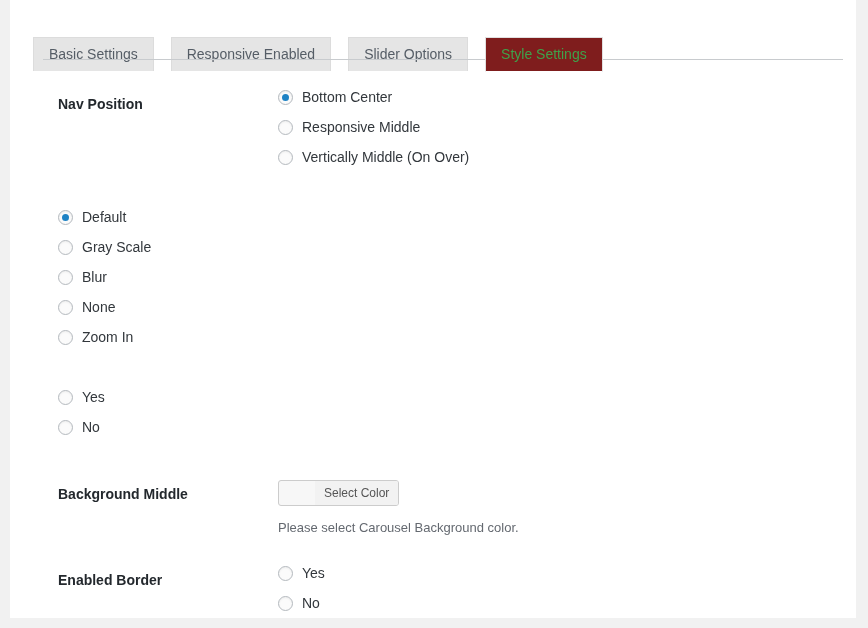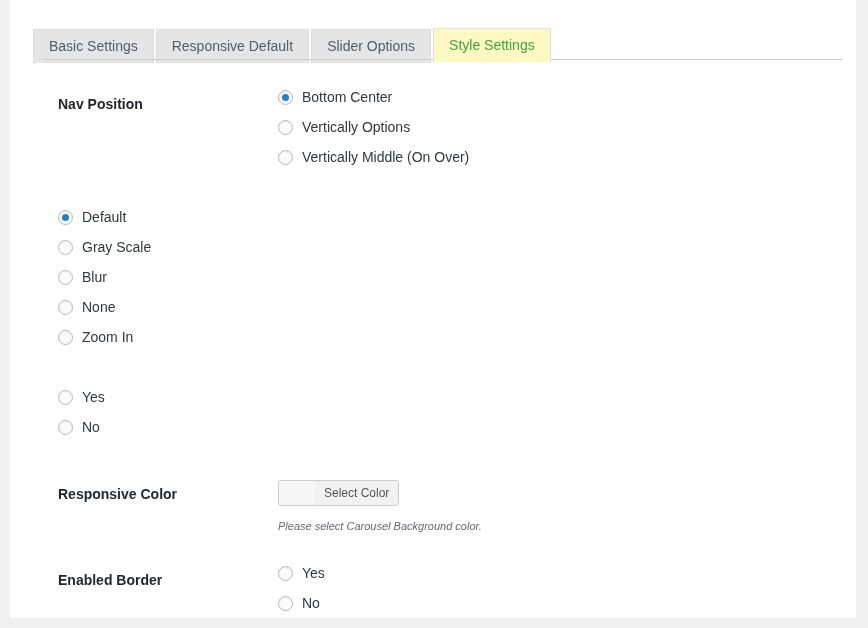--- a/index.html
+++ b/index.html
@@ -25,48 +25,48 @@
   }
 
   
   #tab-bar {
     position: absolute;
     left: 23px; top: 25px;
     width: 823px; height: 35px;
   }
   #tab-strip {
     position: absolute;
-    left: 0; top: 4px;
+    left: 0; top: 12px;
     height: 34px;
     display: flex;
-    align-items: flex-end;
+    align-items: flex-start;
+    gap: 15px;
   }
   .tab {
     background: #e5e5e5;
     border: 1px solid #dcdcdc;
     border-bottom: none;
     margin-right: 2px;
     padding: 0 15px;
     height: 34px;
     line-height: 33px;
     font-size: 14px;
     color: #555d66;
     white-space: nowrap;
     cursor: pointer;
     position: relative;
     top: 0;
   }
   .tab.active {
-    background: #fef9c3;
+    background: #7f1d1d;
     border-color: #e0e0e0;
     border-bottom: 1px solid #ffffff;
     color: #3fa14a;
     z-index: 3;
     height: 35px;
-    margin-top: 28px;
   }
   #tab-underline {
     position: absolute;
     left: 10px; top: 34px;
     width: 800px; height: 1px;
     background: #c8cbce;
     z-index: 1;
   }
 
   
@@ -152,39 +152,38 @@
   .color-picker-text {
     padding: 0 9px;
     line-height: 24px;
     font-size: 12px;
     color: #555555;
     background: #f2f2f2;
     white-space: nowrap;
   }
   .field-description {
     margin-top: 13px;
-    font-size: 11px;
-    font-style: italic;
+    font-size: 13px;
     color: #646970;
     line-height: 1.4;
   }
 </style>
 </head>
 <body>
 
 <div id="content-panel">
 
   <div id="tab-bar">
     <div id="tab-underline"></div>
     <div id="tab-strip">
       <div class="tab">
         <span>Basic Settings</span>
       </div>
       <div class="tab">
-        <span>Responsive Default</span>
+        <span>Responsive Enabled</span>
       </div>
       <div class="tab">
         <span>Slider Options</span>
       </div>
       <div class="tab active">
         <span>Style Settings</span>
       </div>
     </div>
   </div>
 
@@ -192,21 +191,21 @@
 
     <div class="form-row row-nav-position">
       <div class="row-label">Nav Position</div>
       <div class="row-field">
         <div class="radio-line">
           <span class="radio checked"></span>
           <span class="radio-label">Bottom Center</span>
         </div>
         <div class="radio-line">
           <span class="radio"></span>
-          <span class="radio-label">Vertically Options</span>
+          <span class="radio-label">Responsive Middle</span>
         </div>
         <div class="radio-line">
           <span class="radio"></span>
           <span class="radio-label">Vertically Middle (On Over)</span>
         </div>
       </div>
     </div>
 
     <div class="form-row row-hover-effect">
       <div class="row-field">
@@ -240,21 +239,21 @@
           <span class="radio-label">Yes</span>
         </div>
         <div class="radio-line">
           <span class="radio"></span>
           <span class="radio-label">No</span>
         </div>
       </div>
     </div>
 
     <div class="form-row row-bg-color">
-      <div class="row-label">Responsive Color</div>
+      <div class="row-label">Background Middle</div>
       <div class="row-field">
         <div class="color-picker-button">
           <span class="color-swatch" style="background: rgb(255, 255, 255);"></span>
           <span class="color-picker-text">Select Color</span>
         </div>
         <div class="field-description">Please select Carousel Background color.</div>
       </div>
     </div>
 
     <div class="form-row row-enabled-border">

